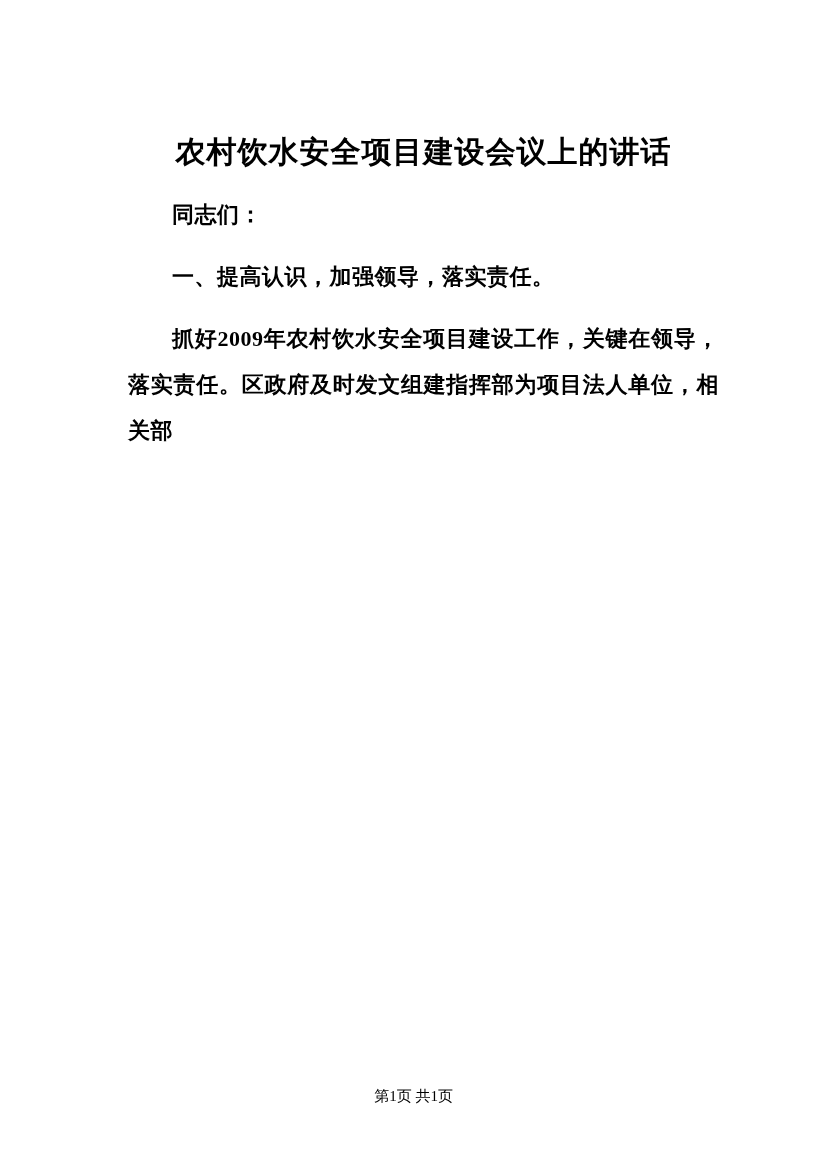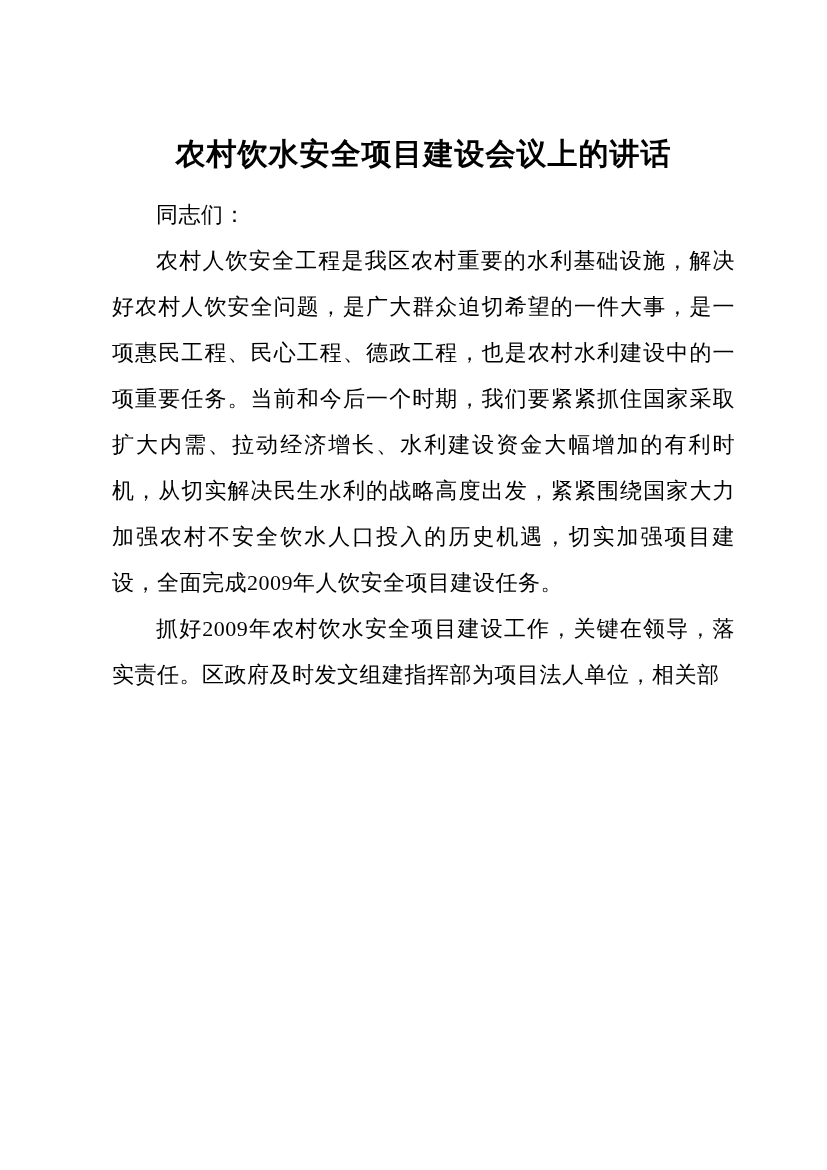--- a/index.html
+++ b/index.html
@@ -14,36 +14,37 @@
     margin: 0 auto;
     background: #ffffff;
     box-sizing: border-box;
     padding: 132px 92px 0 112px;
     color: #000000;
     font-family: "Liberation Serif", serif;
     overflow: hidden;
   }
   .doc-title {
     margin: 0 0 16px 0;
-    font-family: Liberation Serif, serif;
+    font-family: Liberation Mono, monospace;
     font-size: 30px;
     line-height: 44px;
     font-weight: 700;
     text-align: center;
     letter-spacing: 1px;
     color: #000000;
   }
   .para {
-    margin: 0;
+    margin: 16px;
     font-size: 22px;
     line-height: 46px;
     text-indent: 2em;
     text-align: justify;
     letter-spacing: 0.5px;
     color: #000000;
+    font-weight: bold;
   }
   .page-footer {
     position: absolute;
     left: 0;
     right: 0;
     bottom: 64px;
     text-align: center;
     font-family: "Liberation Serif", serif;
     font-size: 15px;
     color: #000000;
@@ -52,19 +53,22 @@
 </head>
 <body>
 
 <div class="page">
 
   <h1 class="doc-title">农村饮水安全项目建设会议上的讲话</h1>
 
   <p class="para">同志们：</p>
 
 
+  <p class="para">一、提高认识，加强领导，落实责任。</p>
 
-  <p class="para">农村人饮安全工程是我区农村重要的水利基础设施，解决好农村人饮安全问题，是广大群众迫切希望的一件大事，是一项惠民工程、民心工程、德政工程，也是农村水利建设中的一项重要任务。当前和今后一个时期，我们要紧紧抓住国家采取扩大内需、拉动经济增长、水利建设资金大幅增加的有利时机，从切实解决民生水利的战略高度出发，紧紧围绕国家大力加强农村不安全饮水人口投入的历史机遇，切实加强项目建设，全面完成2009年人饮安全项目建设任务。</p>
 
   <p class="para">抓好2009年农村饮水安全项目建设工作，关键在领导，落实责任。区政府及时发文组建指挥部为项目法人单位，相关部</p>
 
+  <div class="page-footer">
+    <span>第1页 共1页</span>
+  </div>
 
 </div>
 
 </body></html>

